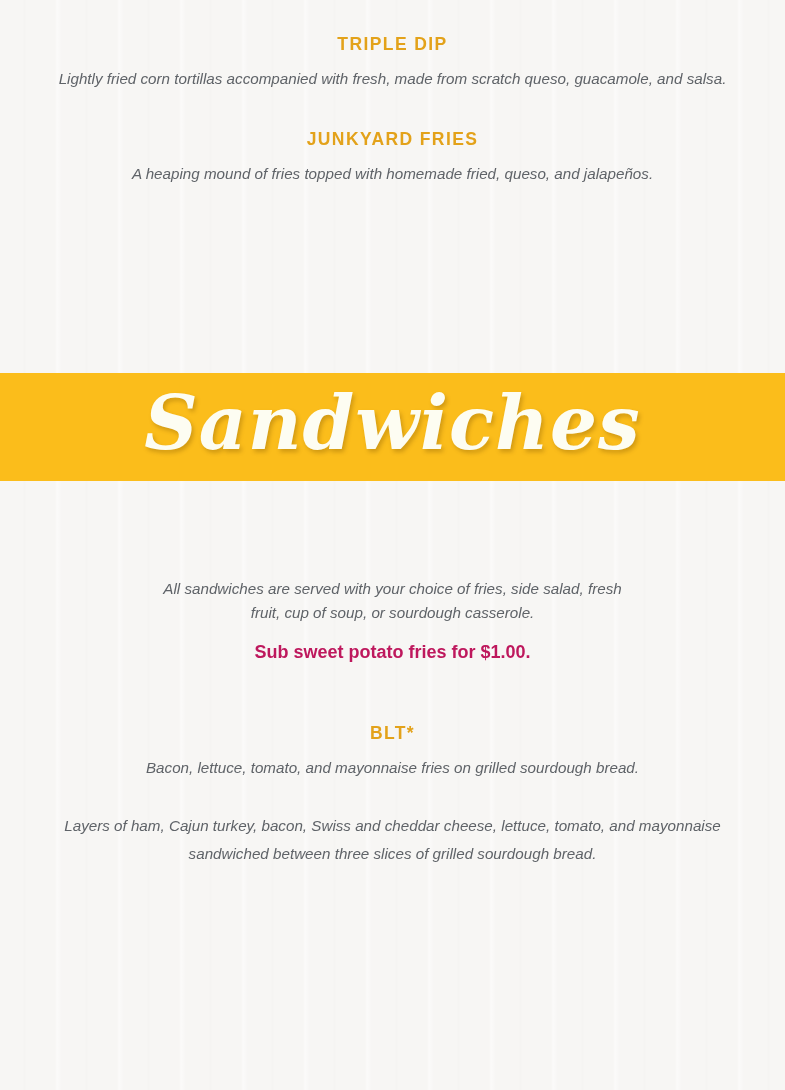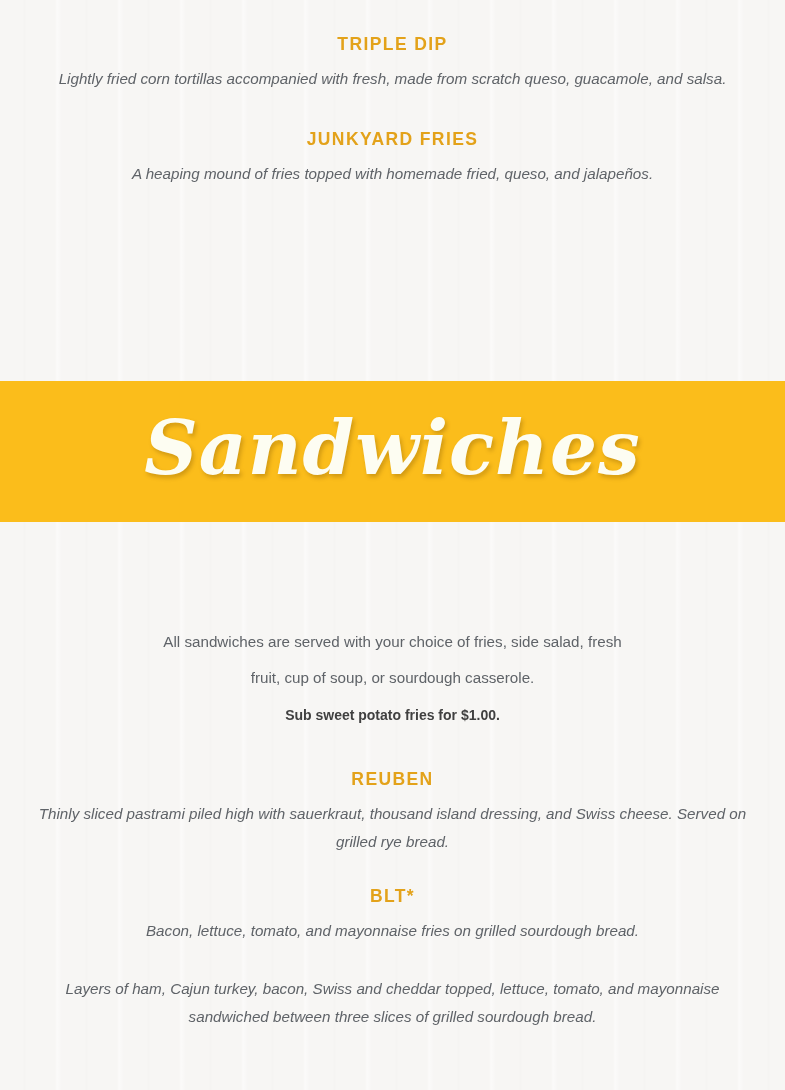--- a/index.html
+++ b/index.html
@@ -31,21 +31,21 @@
         rgba(255,255,255,0) 62px);
     pointer-events: none;
     z-index: 0;
   }
   .page {
     position: relative;
     z-index: 1;
     width: 785px;
   }
   .menu-block {
-    padding: 8px 20px;
+    padding: 0 20px;
     text-align: center;
   }
   .item {
     text-align: center;
   }
   .item-name {
     font-size: 17.5px;
     font-weight: bold;
     letter-spacing: 1.4px;
     color: #e3a21a;
@@ -67,21 +67,21 @@
   }
   .section-top {
     padding-top: 34px;
   }
   .gap-after-appetizers {
     height: 185px;
   }
   
   .banner {
     background: #fbbd1b;
-    height: 141px;
+    height: 108px;
     display: flex;
     align-items: center;
     justify-content: center;
     margin: 0;
   }
   .banner-title {
     font-family: "DejaVu Serif", serif;
     font-style: italic;
     font-weight: bold;
     font-size: 74px;
@@ -89,30 +89,31 @@
     letter-spacing: 1px;
     text-shadow: 2px 3px 4px rgba(120,80,0,0.33);
     line-height: 1;
     padding-bottom: 8px;
   }
   .sandwich-intro {
     padding-top: 96px;
     text-align: center;
   }
   .intro-italic {
+    font-style: italic;
     font-size: 15.2px;
     line-height: 24px;
     color: #5f6368;
-    margin: 12px auto;
+    margin: 0 auto;
     max-width: 560px;
   }
   .intro-bold {
     font-weight: bold;
-    font-size: 14px;
-    color: #404040;
+    font-size: 18px;
+    color: #be185d;
     margin: 17px 0 0 0;
   }
   .item-spacer-lg { height: 36px; }
   .item-spacer-md { height: 30px; }
 </style>
 </head>
 <body>
 
 <div class="bg-texture"></div>
 
@@ -142,32 +143,28 @@
   <div class="menu-block sandwich-intro">
     <p class="intro-italic">All sandwiches are served with your choice of fries, side salad, fresh</p>
     <p class="intro-italic">fruit, cup of soup, or sourdough casserole.</p>
     <p class="intro-bold">Sub sweet potato fries for $1.00.</p>
   </div>
 
   <div class="item-spacer-md"></div>
 
   <div class="menu-block">
 
-    <div class="item">
-      <h3 class="item-name">REUBEN</h3>
-      <p class="item-desc">Thinly sliced pastrami piled high with sauerkraut, thousand island dressing, and Swiss cheese. Served on grilled rye bread.</p>
-    </div>
 
     <div class="item-spacer-md"></div>
 
     <div class="item">
       <h3 class="item-name">BLT*</h3>
       <p class="item-desc">Bacon, lettuce, tomato, and mayonnaise fries on grilled sourdough bread.</p>
     </div>
 
     <div class="item-spacer-md"></div>
 
     <div class="item">
-      <p class="item-desc">Layers of ham, Cajun turkey, bacon, Swiss and cheddar topped, lettuce, tomato, and mayonnaise sandwiched between three slices of grilled sourdough bread.</p>
+      <p class="item-desc">Layers of ham, Cajun turkey, bacon, Swiss and cheddar cheese, lettuce, tomato, and mayonnaise sandwiched between three slices of grilled sourdough bread.</p>
     </div>
   </div>
 
 </div>
 
 </body></html>

